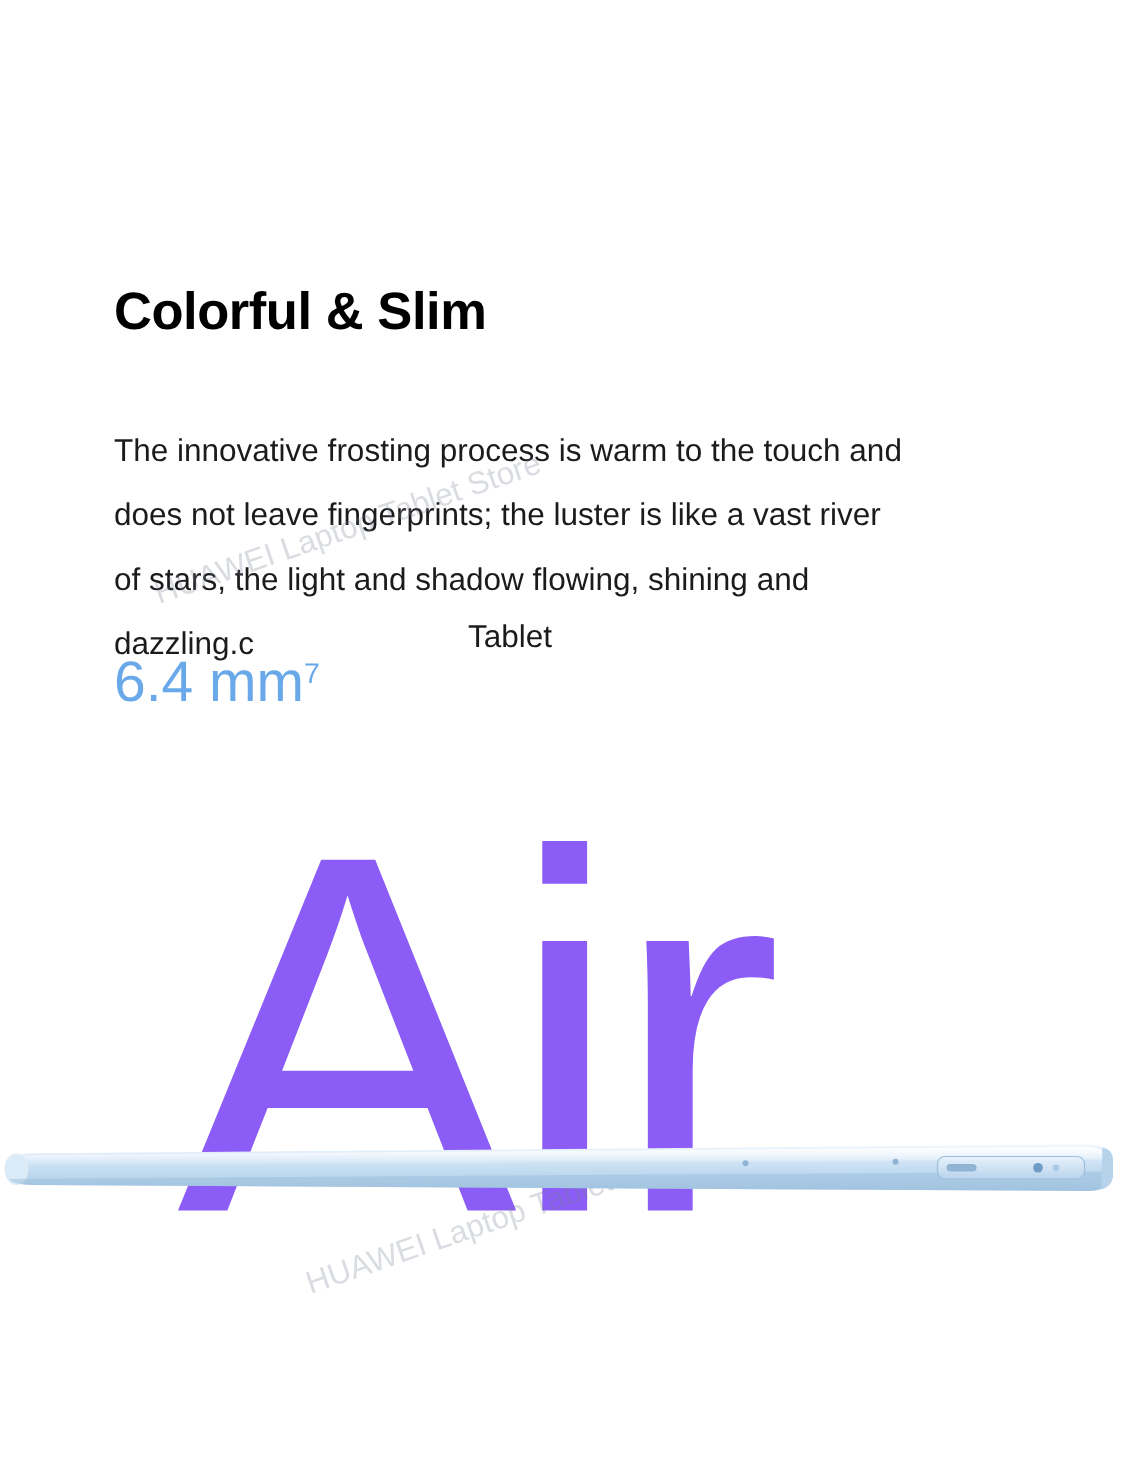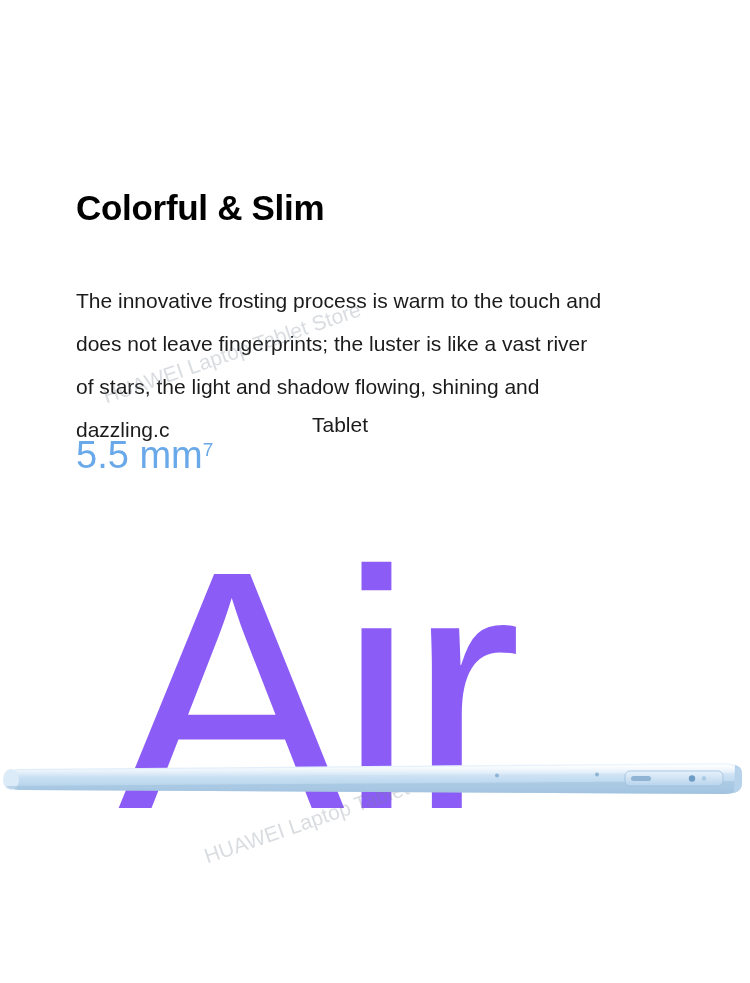--- a/index.html
+++ b/index.html
@@ -123,21 +123,21 @@
 <body>
 
 <div class="air-watermark">Air</div>
 
 <div class="content">
   <h1 class="title">Colorful &amp; Slim</h1>
   <p class="body-copy">The innovative frosting process is warm to the touch and does not leave fingerprints; the luster is like a vast river of stars, the light and shadow flowing, shining and dazzling.c</p>
 
   <div class="specs">
     <div class="spec spec-slim">
-      <span class="spec-value"><span>5.5 mm</span><sup>7</sup></span>
+      <span class="spec-value"><span>6.4 mm</span><sup>7</sup></span>
     </div>
     <div class="spec spec-light">
       <span class="spec-label">Tablet</span>
     </div>
   </div>
 </div>
 
 <div class="tablet-wrap">
   <svg width="750" height="70" viewBox="0 0 750 70" xmlns="http://www.w3.org/2000/svg">
     <defs>

